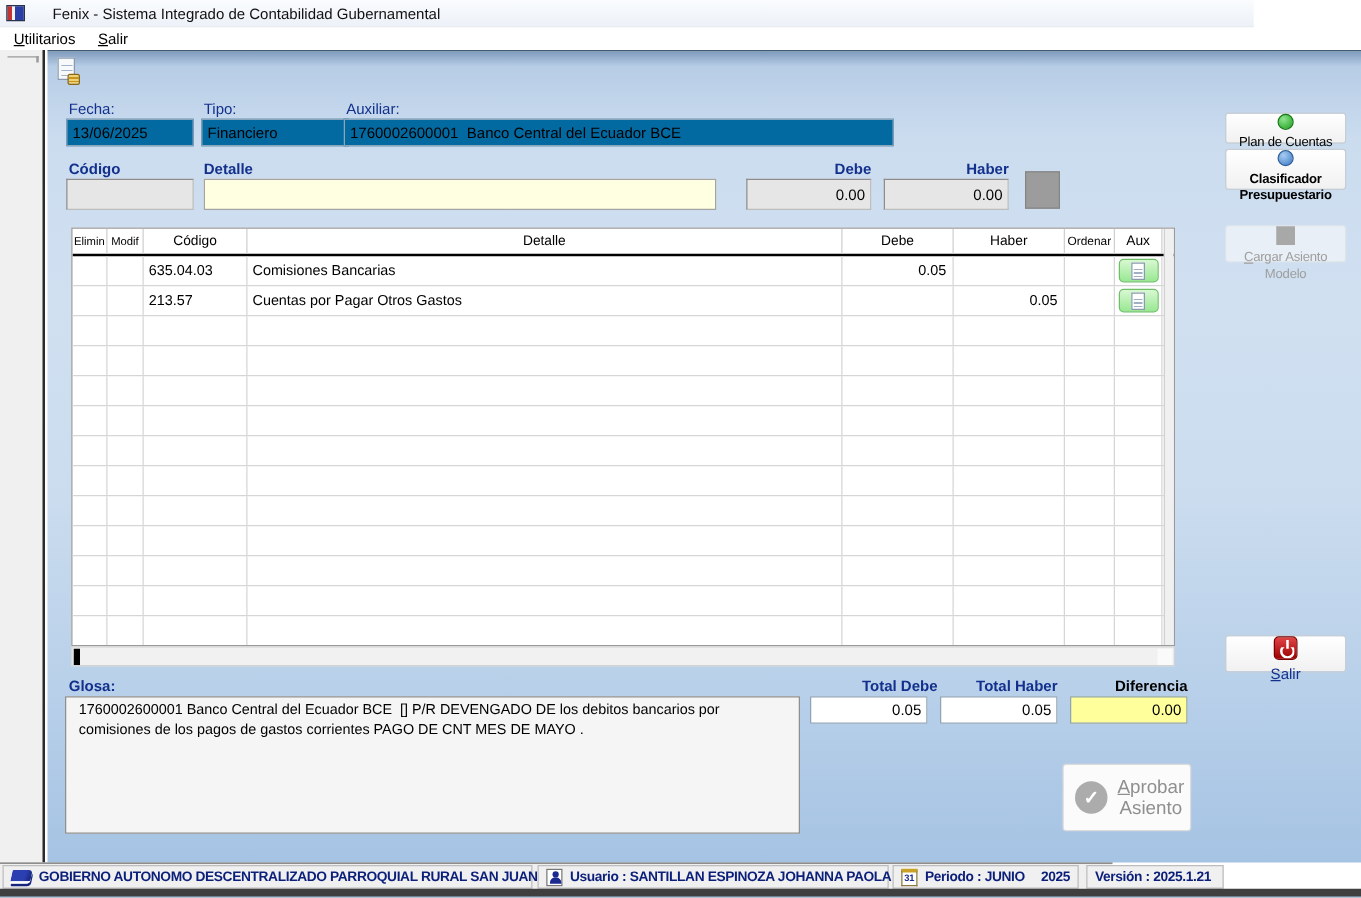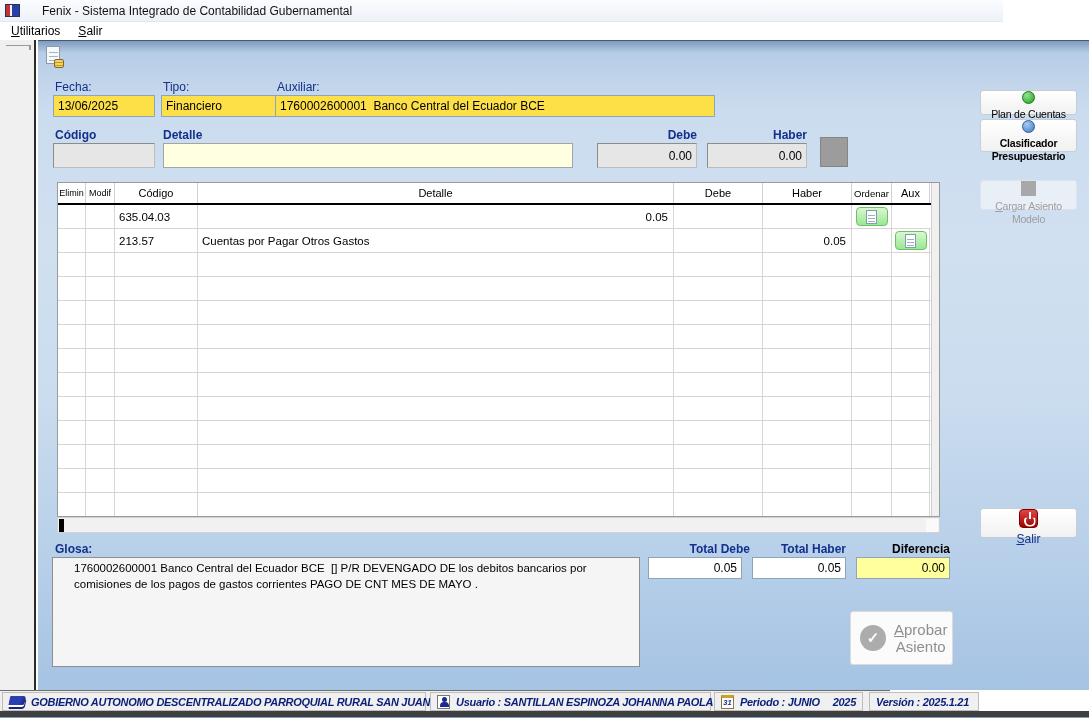--- a/index.html
+++ b/index.html
@@ -43,21 +43,21 @@
   .entry-coins { position:absolute; right:0; bottom:0; width:10px; height:9px;
     border:1px solid #8B6914; border-radius:2px;
     background:repeating-linear-gradient(180deg,#EED27A 0 2px,#C8941A 2px 3px); }
 
   
   .lbl { font-size:12px; color:#12308C; white-space:nowrap; }
   .lbl-b { font-weight:bold; }
   .lbl-red { color:#000000; font-weight:bold; }
   .field { border:1px solid #8EA4B8; font-size:12px; color:#000;
     display:flex; align-items:center; padding:0 4px; white-space:pre; overflow:hidden; }
-  .cyan { background:#fde047;text-align:center; }
+  .cyan { background:#0369a1;text-align:center; }
   .cream { background:#FFFFE1; border-color:#A4A4A4; }
   .gray3d { background:#E6E6E6; border:1px solid #BDBDBD;
     border-top-color:#8C8C8C; border-left-color:#8C8C8C; }
   .white-f { background:#FFFFFF; }
   .yellow-f { background:#FFFF9C; }
   .num { justify-content:flex-end; }
 
   .gray-square-btn { left:820px; top:137px; width:28px; height:30px;
     background:#9C9C9C; border:1px solid #858585; }
 
@@ -86,21 +86,21 @@
     background-image:repeating-linear-gradient(180deg,transparent 0 2px,#9FB0C4 2px 3px);
     background-size:7px 100%; background-repeat:no-repeat; background-position:1px 2px; }
 
   .hscroll { left:57px; top:517px; width:883px; height:16px; background:#F1F1F1;
     border:1px solid #D2D2D2; }
   .hscroll-thumb { position:absolute; left:1px; top:1px; width:5px; height:13px; background:#000; }
   .hscroll-corner { position:absolute; right:1px; top:1px; width:12px; height:13px; background:#FAFAFA; }
 
   
   .glosa-box { left:52px; top:557px; width:588px; height:110px; background:#F5F5F5;
-    border:1px solid #8F8F8F; padding:2px 21px; font-size:11.5px; color:#000;
+    border:1px solid #8F8F8F; padding:2px 10px; font-size:11.5px; color:#000;
     line-height:1.4; white-space:pre-wrap; overflow:hidden; }
 
   
   .side-btn { left:980px; width:97px; background:linear-gradient(180deg,#FFFFFF,#F1F1F1);
     border:1px solid #C6CDD4; border-radius:3px; display:flex; align-items:center;
     padding:0 4px; gap:4px; cursor:pointer;flex-direction:column; }
   .side-btn-text { font-size:10.5px; letter-spacing:-0.2px; color:#000;
     text-align:center; flex:1; line-height:1.2; }
   .sphere { width:13px; height:13px; border-radius:50%; flex:0 0 13px; }
   .sphere-green { background:radial-gradient(circle at 35% 30%,#8FE58F,#1E9E1E);
@@ -124,21 +124,21 @@
   .approve-btn { left:850px; top:611px; width:103px; height:54px;
     background:#FBFBFB; border:1px solid #DBDBDB; border-radius:3px;
     display:flex; align-items:center; gap:8px; padding-left:9px; cursor:pointer; }
   .check-circle { width:26px; height:26px; border-radius:50%; background:#ACACAC;
     color:#FFF; display:flex; align-items:center; justify-content:center;
     font-size:15px; font-weight:bold; flex:0 0 26px; }
   .approve-text { font-size:15px; color:#8F8F8F; line-height:1.15; }
 
   
   .statusbar { left:0; top:690px; width:890px; height:21px; background:#EFEFEF;
-    border-top:1px solid #6E6E6E;font-style:italic; }
+    border-top:1px solid #6E6E6E; }
   .sb-sec { position:absolute; top:1px; height:19px; background:#F0F0F0;
     border:1px solid #BDBDBD; display:flex; align-items:center; gap:6px; padding:0 6px; }
   .sb-text { font-size:11px; font-weight:bold; color:#0B1F7A;
     letter-spacing:-0.3px; white-space:nowrap; }
   .bottom-strip { left:0; top:711px; width:1089px; height:7px; background:#3F3F3F;
     border-bottom:1px solid #7E9BB8; }
 
   .book-icon { width:16px; height:11px; flex:0 0 16px;
     background:linear-gradient(100deg,#2B3FB0 65%,#16247E);
     transform:skewX(-12deg); border-radius:1px 3px 3px 1px;
@@ -200,20 +200,21 @@
       <div class="gh-cell c4">Debe</div>
       <div class="gh-cell c5">Haber</div>
       <div class="gh-cell c6">Ordenar</div>
       <div class="gh-cell c7">Aux</div>
     </div>
   <div>
       <div class="g-row">
         <div class="g-cell c0"></div>
         <div class="g-cell c1"></div>
         <div class="g-cell c2">635.04.03</div>
+        <div class="g-cell c3">Comisiones Bancarias</div>
         <div class="g-cell c4">0.05</div>
         <div class="g-cell c5"></div>
         <div class="g-cell c6"></div>
         <div class="g-cell c7">
           <button class="aux-btn">
             <span class="aux-doc"></span>
           </button>
         </div>
       </div>
       <div class="g-row">

